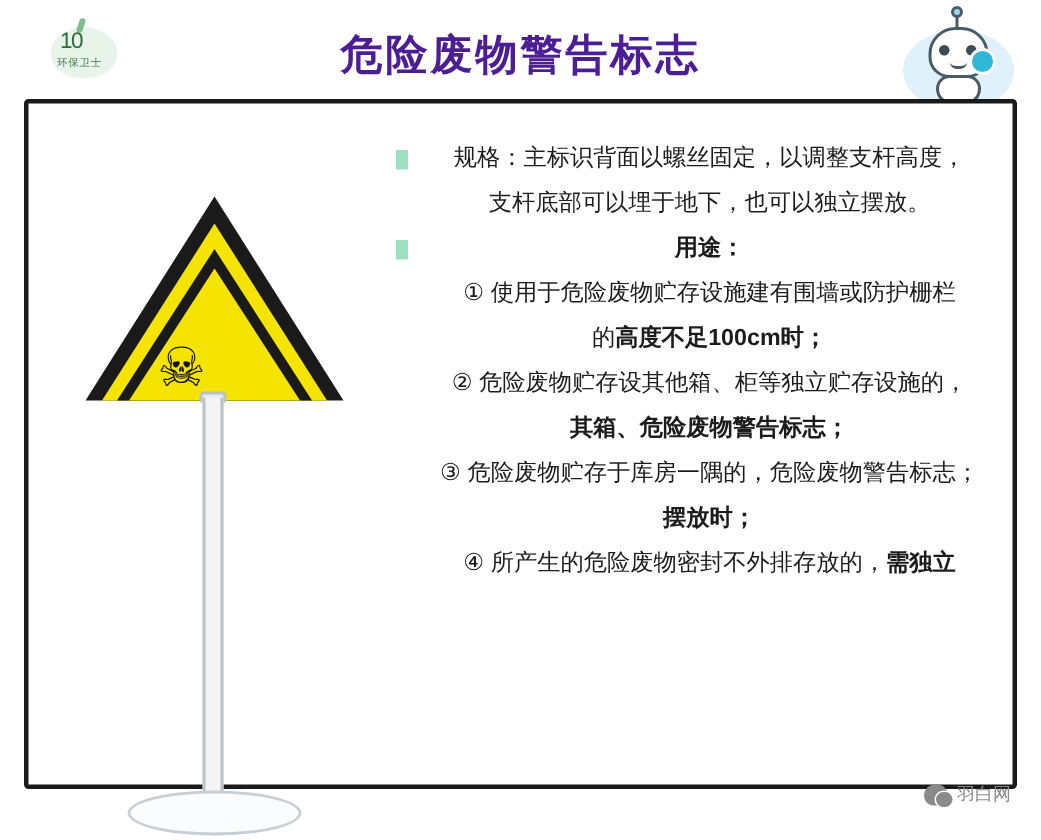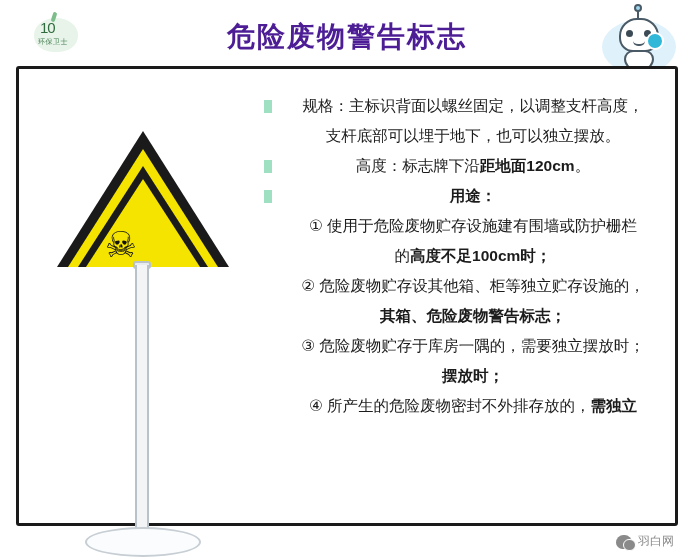--- a/index.html
+++ b/index.html
@@ -296,21 +296,21 @@
   }
   .indent { padding-left: 18px; }
   .hang { padding-left: 18px; }
   .b { font-weight: bold; }
 
   
   .footer {
     position: absolute;
     left: 0;
     right: 0;
-    bottom: 8px;
+    bottom: 20px;
     height: 26px;
     padding-left: 20px;
   }
   .wechat-badge {
     position: absolute;
     right: 20px;
     bottom: 2px;
     display: flex;
     align-items: center;
     gap: 6px;
@@ -380,24 +380,20 @@
   <div class="content">
 
     <div class="line bulleted">
       <span class="bullet"></span>
       <span>规格：主标识背面以螺丝固定，以调整支杆高度，</span>
     </div>
     <div class="line indent">
       <span>支杆底部可以埋于地下，也可以独立摆放。</span>
     </div>
 
-    <div class="line bulleted">
-      <span class="bullet"></span>
-      <span>高度：标志牌下沿<span class="b">距地面120cm</span>。</span>
-    </div>
 
     <div class="line bulleted">
       <span class="bullet"></span>
       <span class="b">用途：</span>
     </div>
 
     <div class="line indent">
       <span>①</span>
       <span>使用于危险废物贮存设施建有围墙或防护栅栏</span>
     </div>
@@ -408,21 +404,21 @@
     <div class="line indent">
       <span>②</span>
       <span>危险废物贮存设其他箱、柜等独立贮存设施的，</span>
     </div>
     <div class="line hang b">
       <span>其箱、危险废物警告标志；</span>
     </div>
 
     <div class="line indent">
       <span>③</span>
-      <span>危险废物贮存于库房一隅的，需要独立摆放时；</span>
+      <span>危险废物贮存于库房一隅的，危险废物警告标志；</span>
     </div>
 
     <div class="line hang b">
       <span>摆放时；</span>
     </div>
     <div class="line indent">
       <span>④</span>
       <span>所产生的危险废物密封不外排存放的，<span class="b">需独立</span></span>
     </div>
 

